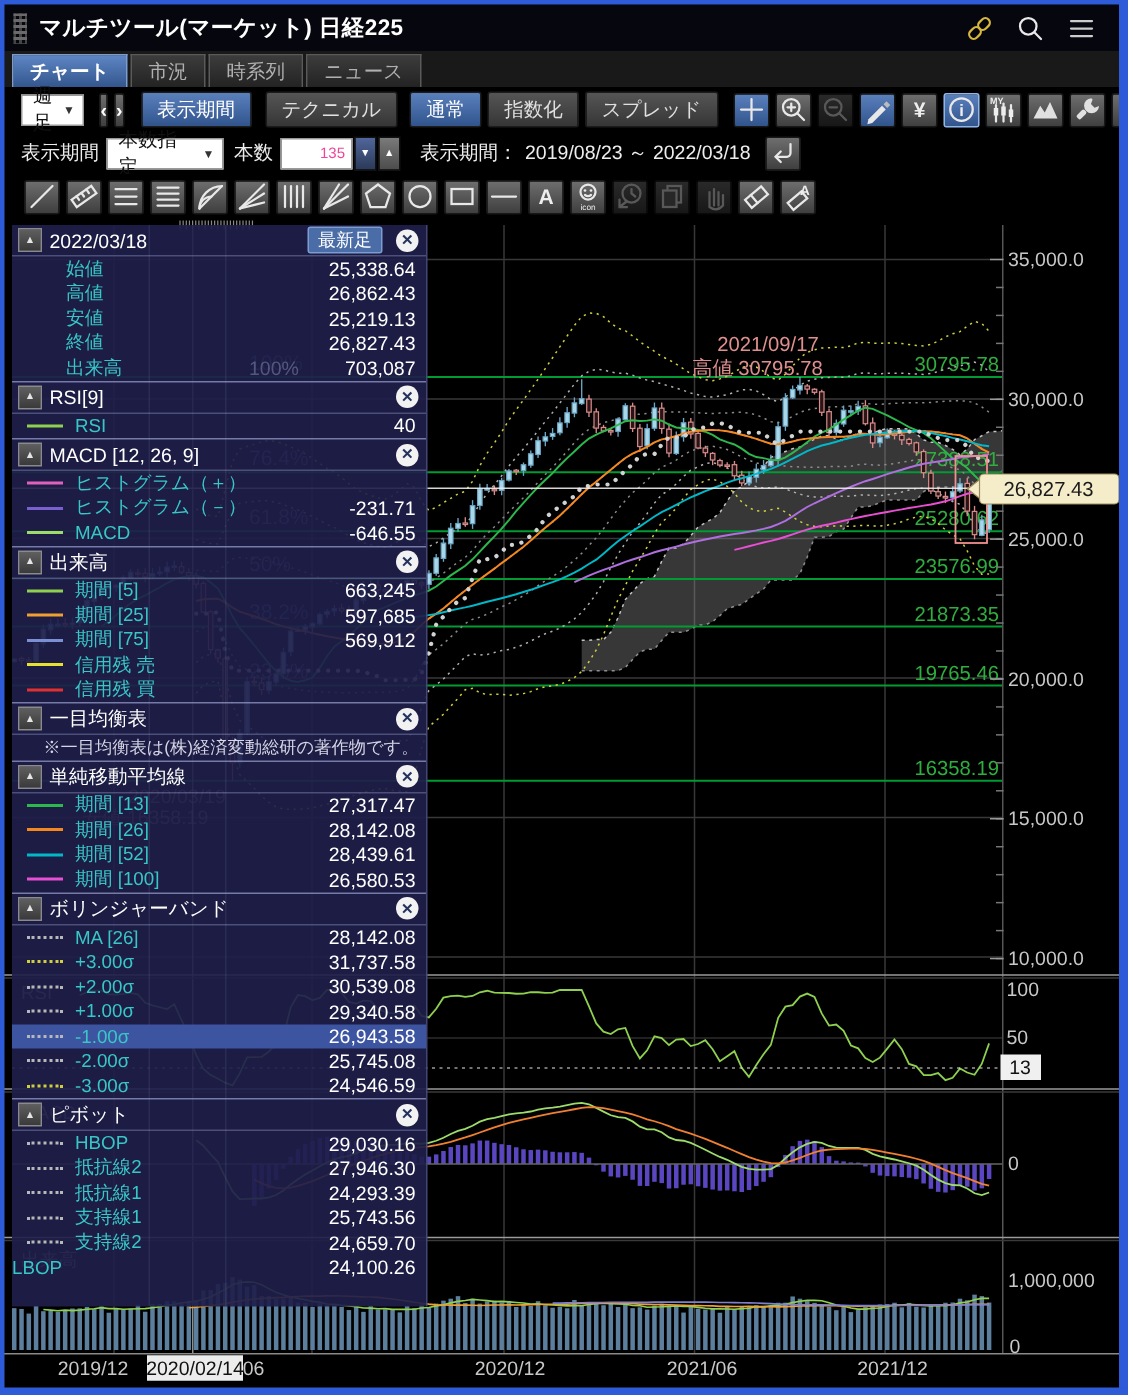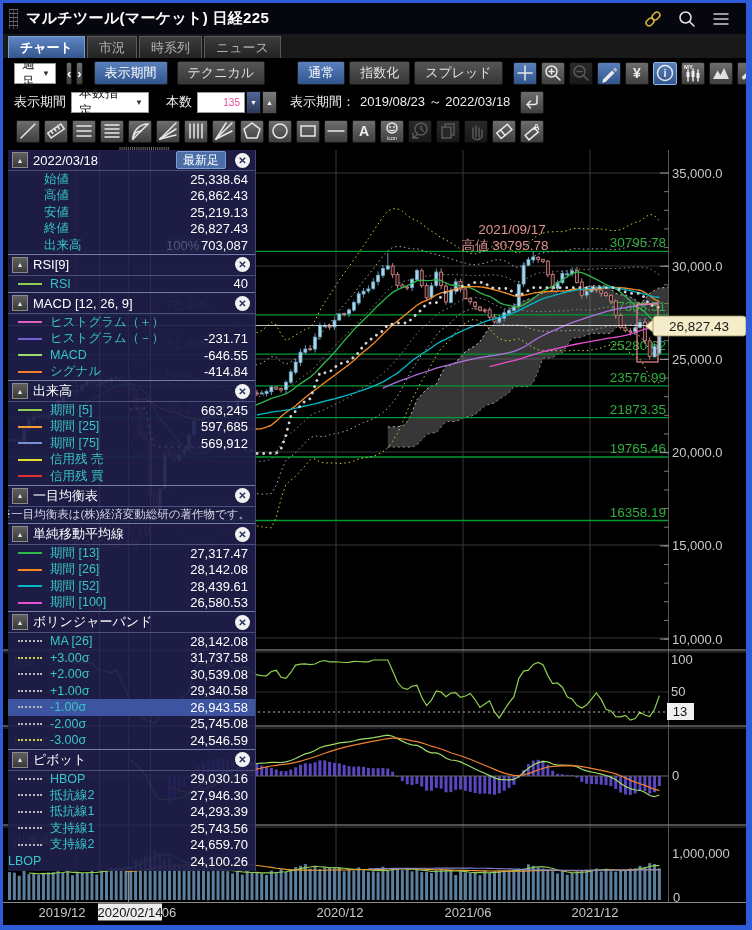--- a/index.html
+++ b/index.html
@@ -30,21 +30,21 @@
   .ibtn{width:24px;height:23px;background:linear-gradient(#6e6e6e,#3f3f3f);border:1px solid #181818;border-radius:2px;display:flex;align-items:center;justify-content:center;box-sizing:border-box;}
   .ibtn.blue{background:linear-gradient(#5a80bd,#31548c);}
   .ibtn.bborder{background:linear-gradient(#5a80bd,#31548c);outline:1.5px solid #8fb6ea;outline-offset:-1px;}
   .ibtn.nav{width:20px;color:#fff;font-size:13px;font-weight:bold;}
   .ibtn.disabled{opacity:.38;}
   .ibtn svg{display:block;}
   .numbox{width:42px;height:19px;background:#fff;color:#ec4899;font-size:10px;border:1px solid #999;display:flex;align-items:center;justify-content:flex-end;padding-right:4px;}
   .stepbtn{width:13px;height:21px;font-size:7px;color:#fff;display:flex;align-items:center;justify-content:center;background:linear-gradient(#50659a,#2b3a59);border:1px solid #111;}
   .stepbtn.up{background:linear-gradient(#7a7a7a,#4c4c4c);}
   #chart-svg{position:absolute;left:0;top:146px;z-index:1;font-family:"Liberation Sans",sans-serif;}
-  #panel{position:absolute;left:8px;top:150px;width:248px;height:721px;background:rgba(30,30,74,0.92);z-index:5;border-right:1px solid rgba(140,150,200,.35);box-sizing:border-box;overflow:hidden;}
+  #panel{position:absolute;left:8px;top:150px;width:277px;height:721px;background:rgba(30,30,74,0.92);z-index:5;border-right:1px solid rgba(140,150,200,.35);box-sizing:border-box;overflow:hidden;}
   .pcol{position:absolute;top:0;bottom:0;width:1px;background:rgba(175,185,225,.10);z-index:0;}
   .sec{border-top:1px solid rgba(155,163,210,.7);position:relative;z-index:1;}
   .sec.first{border-top:none;}
   .shead{height:20px;display:flex;align-items:center;gap:5px;padding:0 5px 0 4px;border-bottom:1px solid rgba(150,158,205,.4);color:#fff;font-size:13px;}
   .collapse{width:14px;height:14px;background:linear-gradient(#5f5f5f,#3a3a3a);border:1px solid #8a8a8a;color:#e5e5e5;font-size:7px;display:flex;align-items:center;justify-content:center;flex:none;}
   .badge{margin-left:auto;background:#4a6da7;border:1px solid #7d9cd2;color:#fff;font-size:12px;padding:0 6px;height:16px;display:flex;align-items:center;border-radius:2px;margin-right:4px;}
   .closex{width:15px;height:15px;border-radius:50%;background:#f2f2f2;color:#23325e;font-size:10px;font-weight:bold;display:flex;align-items:center;justify-content:center;flex:none;}
   .mla{margin-left:auto;}
   .prow{height:16.5px;display:flex;align-items:center;position:relative;font-size:12.5px;}
   .prow.hl{background:#3d55a0;}
@@ -102,21 +102,21 @@
     </div>
   <div class="bar" id="toolbar1">
       <div class="sel" style="width: 72px;">
         <span>週足</span>
         <span class="car">▼</span>
       </div>
       <div class="ibtn nav" style="margin-left: 6px;">‹</div>
       <div class="ibtn nav">›</div>
       <div class="btn blue" style="margin-left: 7px;">表示期間</div>
       <div class="btn dim" style="margin-left: 5px;">テクニカル</div>
-      <div class="btn blue" style="margin-left: 28px;">通常</div>
+      <div class="btn blue" style="margin-left: 4px;">通常</div>
       <div class="btn dim">指数化</div>
       <div class="btn dim">スプレッド</div>
       <div class="ibtn blue" style="margin-left: 6px;">
         <svg width="22" height="22" viewBox="0 0 22 22" stroke="#e8e8e8" stroke-width="1.5" fill="none" stroke-linecap="round">
           <line x1="11" y1="4" x2="11" y2="18"></line>
           <line x1="4" y1="11" x2="18" y2="11"></line>
         </svg>
       </div>
       <div class="ibtn ">
         <svg width="22" height="22" viewBox="0 0 22 22" stroke="#e8e8e8" stroke-width="1.5" fill="none" stroke-linecap="round">
@@ -180,21 +180,21 @@
         </svg>
       </div>
     </div>
 
   <div class="bar" id="toolbar2">
     <span class="tlabel">表示期間</span>
     <div class="sel" style="width:78px">
       <span>本数指定</span>
       <span class="car">▼</span>
     </div>
-    <span class="tlabel" style="margin-left:12px">本数</span>
+    <span class="tlabel" style="margin-left:2px">本数</span>
     <div class="numbox">135</div>
     <div class="stepbtn" style="margin-left:-4px">▼</div>
     <div class="stepbtn up" style="margin-left:-4px">▲</div>
     <span class="tlabel" style="margin-left:8px">表示期間：</span>
     <span class="tlabel">2019/08/23 ～ 2022/03/18</span>
     <div class="ibtn" style="margin-left:5px">
         <svg width="22" height="22" viewBox="0 0 22 22" stroke="#e8e8e8" stroke-width="1.5" fill="none" stroke-linecap="round">
           <path d="M16 5 v6 a2.5 2.5 0 0 1 -2.5 2.5 H6.5" fill="none"></path>
           <path d="M9.5 10 L6 13.5 L9.5 17" fill="none"></path>
         </svg>
@@ -1076,25 +1076,20 @@
         <div class="prow">
           <div class="sw" style="border-top-color: rgb(122, 95, 208);"></div>
           <span class="plabel">ヒストグラム（－）</span>
           <span class="pvalue">-231.71</span>
         </div>
         <div class="prow">
           <div class="sw" style="border-top-color: rgb(157, 219, 106);"></div>
           <span class="plabel">MACD</span>
           <span class="pvalue">-646.55</span>
         </div>
-        <div class="prow">
-          <div class="sw" style="border-top-color: rgb(240, 128, 48);"></div>
-          <span class="plabel">シグナル</span>
-          <span class="pvalue">-414.84</span>
-        </div>
       </div>
       <div class="sec">
         <div class="shead">
           <div class="collapse">▲</div>
           <span>出来高</span>
           <div class="closex mla">✕</div>
         </div>
         <div class="prow">
           <div class="sw" style="border-top-color: rgb(143, 209, 79);"></div>
           <span class="plabel">期間 [5]</span>

